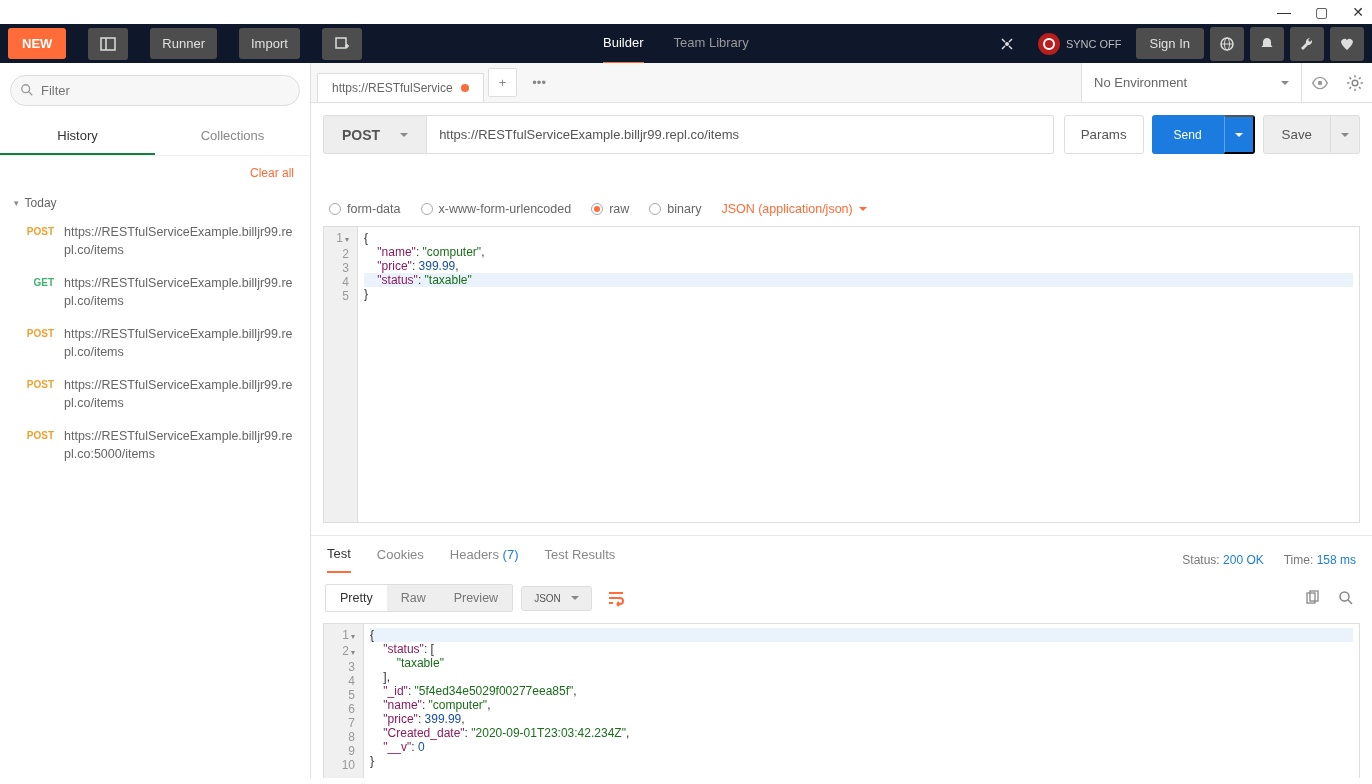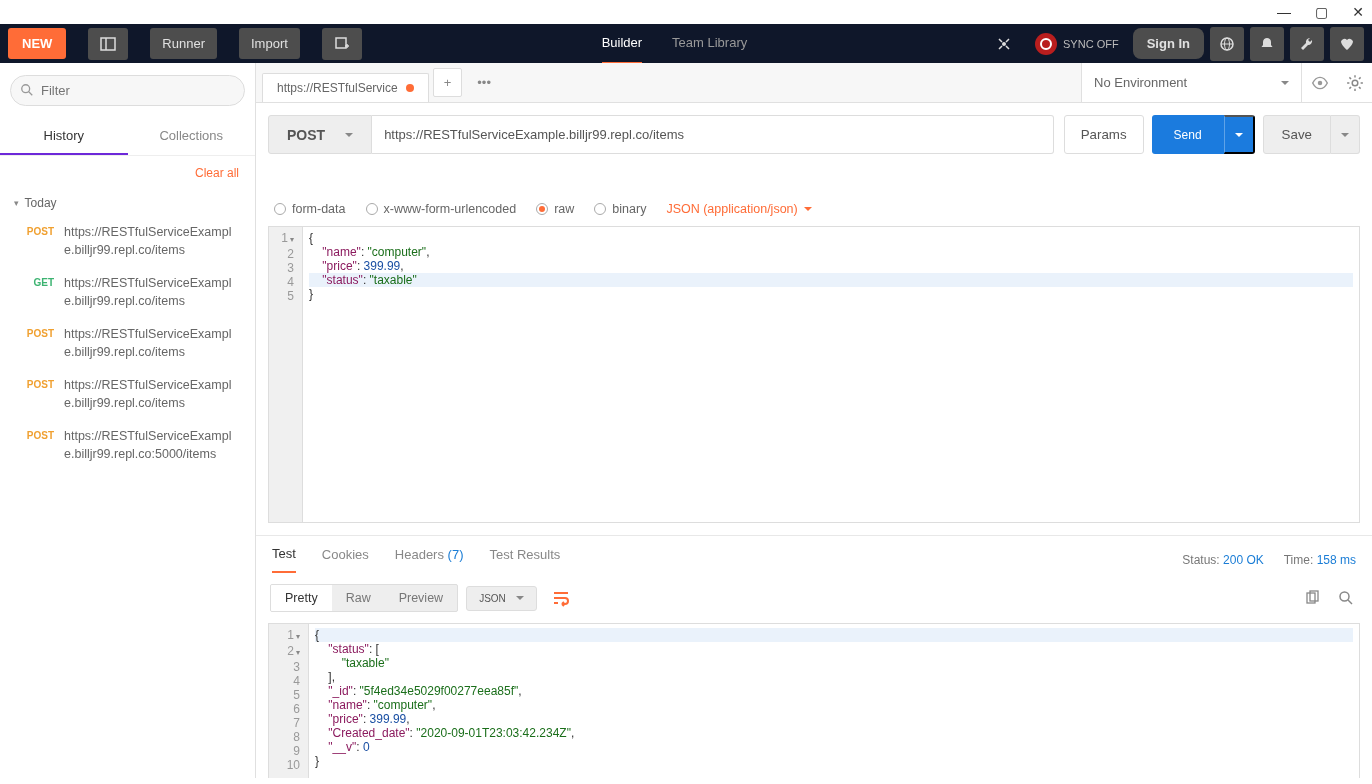--- a/index.html
+++ b/index.html
@@ -14,36 +14,36 @@
 .btn-new { background: #ff6c37; color: #fff; border: none; padding: 8px 14px; font-weight: 600; font-size: 13px; cursor: pointer; border-radius: 3px; }
 .tb-btn { background: #4d4d4d; color: #e0e0e0; border: none; padding: 8px 12px; margin-left: 22px; cursor: pointer; border-radius: 3px; font-size: 13px; display: flex; align-items: center; justify-content: center; }
 .tb-btn svg { width: 16px; height: 16px; fill: #ddd; }
 .top-center { flex: 1; display: flex; justify-content: center; gap: 30px; }
 .top-tab { color: #999; padding: 12px 0; cursor: pointer; }
 .top-tab.active { color: #fff; border-bottom: 3px solid #ff6c37; }
 .top-right { display: flex; align-items: center; gap: 6px; }
 .sync-off { color: #bbb; font-size: 11px; display: flex; align-items: center; gap: 6px; padding: 0 8px; }
 .sync-circle { width: 22px; height: 22px; border-radius: 50%; background: #b91e1e; display: flex; align-items: center; justify-content: center; }
 .sync-circle::after { content: ""; width: 8px; height: 8px; border: 2px solid #fff; border-radius: 50%; }
-.signin { background: #4d4d4d; color: #e0e0e0; padding: 8px 14px; border-radius: 8px; cursor: pointer; font-size: 13px; font-weight: bold; }
+.signin { background: #4d4d4d; color: #e0e0e0; padding: 8px 14px; border-radius: 3px; cursor: pointer; font-size: 13px; }
 .icon-btn { width: 34px; height: 34px; background: #4d4d4d; display: flex; align-items: center; justify-content: center; cursor: pointer; border-radius: 3px; }
 .icon-btn svg { width: 16px; height: 16px; fill: #ddd; }
 
 
 .main { display: flex; height: calc(100% - 69px); }
 
 
-.sidebar { width: 256px; border-right: 1px solid #e0e0e0; display: flex; flex-direction: column; }
+.sidebar { width: 311px; border-right: 1px solid #e0e0e0; display: flex; flex-direction: column; }
 .filter-wrap { padding: 12px 10px; }
 .filter-input { width: 100%; padding: 7px 10px 7px 30px; border: 1px solid #ddd; border-radius: 16px; background: #f7f7f7 no-repeat 10px center; font-size: 13px; }
 .filter-box { position: relative; }
 .filter-box svg { position: absolute; left: 10px; top: 8px; width: 14px; height: 14px; fill: #999; }
 .sidebar-tabs { display: flex; border-bottom: 1px solid #eee; }
 .sidebar-tab { flex: 1; text-align: center; padding: 10px 0; color: #888; cursor: pointer; }
-.sidebar-tab.active { color: #333; border-bottom: 2px solid #6d28d9; }
+.sidebar-tab.active { color: #333; border-bottom: 2px solid #15803d; }
 .clear-all { text-align: right; padding: 10px 16px; color: #ff6c37; font-size: 12px; cursor: pointer; }
 .history-group { padding: 6px 14px; font-size: 12px; color: #666; display: flex; align-items: center; gap: 6px; }
 .history-group::before { content: "▾"; font-size: 9px; color: #888; }
 .history-list { }
 .history-item { display: flex; padding: 8px 14px; cursor: pointer; gap: 10px; }
 .method { width: 40px; font-size: 10px; font-weight: 700; text-align: right; padding-top: 2px; }
 .method.post { color: #f0a030; }
 .method.get { color: #3cb371; }
 .hist-url { flex: 1; color: #666; font-size: 12.5px; word-break: break-all; line-height: 1.4; }
 

